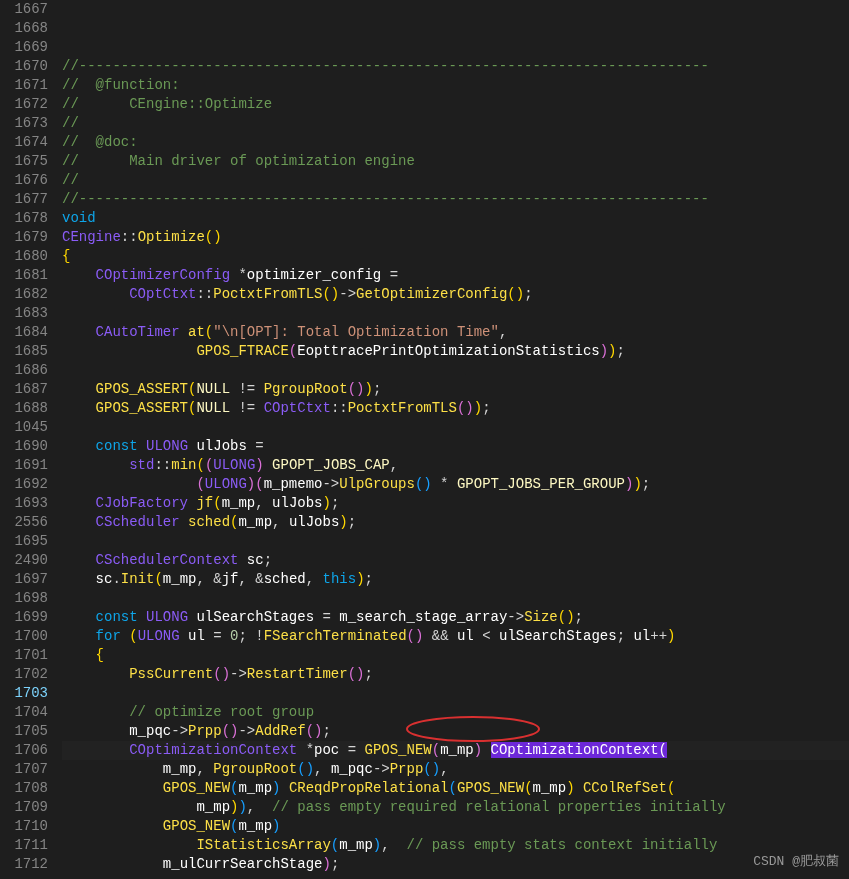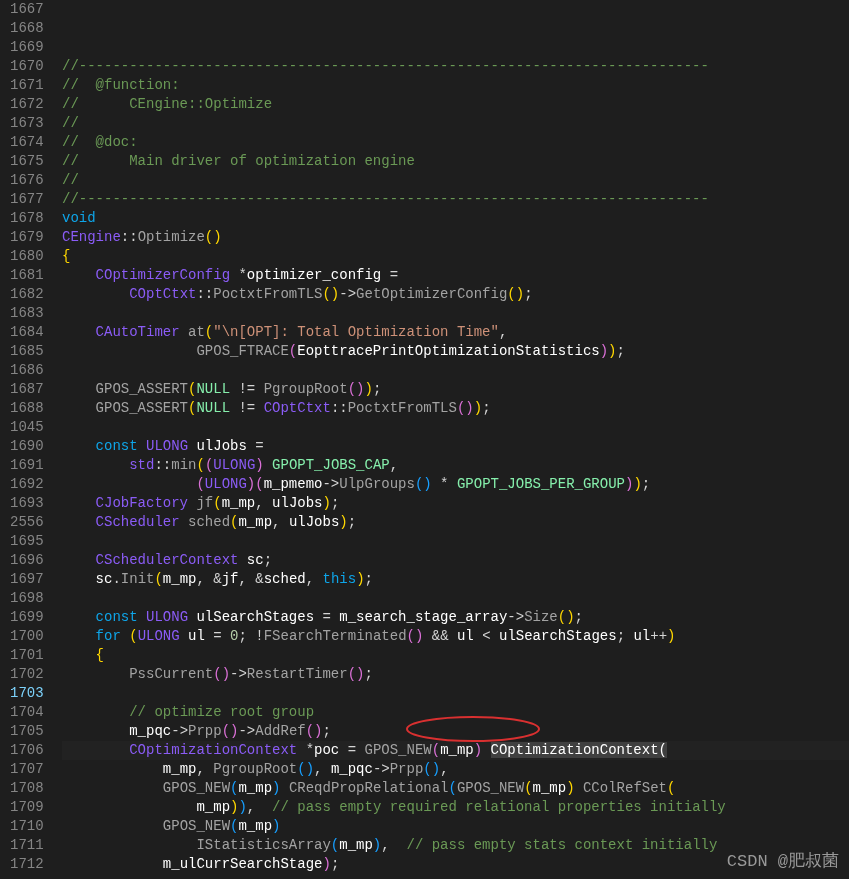--- a/index.html
+++ b/index.html
@@ -1,35 +1,35 @@
 <!DOCTYPE html>
 <html><head>
 <meta charset="utf-8">
 <style>
   html,body{margin:0;padding:0;background:#1e1e1e;font-family:Consolas,'Courier New',monospace;font-size:14px;line-height:19px;color:#d4d4d4;width:849px;height:879px;overflow:hidden}
   .editor{display:flex;height:100%}
-  .gutter{background:#1e1e1e;color:#858585;text-align:left;padding:0 14px 0 10px;user-select:none;width:38px}
+  .gutter{background:#1e1e1e;color:#858585;text-align:right;padding:0 14px 0 10px;user-select:none;width:38px}
   .gutter .ln[data-cur="1"]{color:#7dd3fc}
   .code{flex:1;white-space:pre;position:relative}
   .ln{height:19px}
   .c{color:#6a9955}
   .kw{color:#0ea5e9}
   .ty{color:#8b5cf6}
-  .fn{color:#a3a3a3}
+  .fn{color:#fde047}
   .op{color:#d4d4d4}
   .num{color:#b5cea8}
   .str{color:#ce9178}
   .vr{color:#ffffff}
-  .cn{color:#86efac}
+  .cn{color:#fef9c3}
   .pn{color:#ffd700}
   .pn2{color:#da70d6}
   .pn3{color:#179fff}
-  .hl{background:#404040;color:#fff}
+  .hl{background:#6d28d9;color:#fff}
   .curline{background:rgba(255,255,255,0.02)}
-  .wm{position:absolute;right:10px;bottom:8px;color:#999;font-size:17px}
+  .wm{position:absolute;right:10px;bottom:8px;color:#999;font-size:13px}
   .annot{position:absolute;pointer-events:none}
   .annot svg{overflow:visible}
 </style>
 </head>
 <body>
 
 <div class="editor">
   <div class="gutter">
       <div class="ln">1667</div>
       <div class="ln">1668</div>
@@ -53,21 +53,21 @@
       <div class="ln">1686</div>
       <div class="ln">1687</div>
       <div class="ln">1688</div>
       <div class="ln">1045</div>
       <div class="ln">1690</div>
       <div class="ln">1691</div>
       <div class="ln">1692</div>
       <div class="ln">1693</div>
       <div class="ln">2556</div>
       <div class="ln">1695</div>
-      <div class="ln">1696</div>
+      <div class="ln">2490</div>
       <div class="ln">1697</div>
       <div class="ln">1698</div>
       <div class="ln">1699</div>
       <div class="ln">1700</div>
       <div class="ln">1701</div>
       <div class="ln">1702</div>
       <div class="ln" data-cur="1">1703</div>
       <div class="ln">1704</div>
       <div class="ln">1705</div>
       <div class="ln">1706</div>

